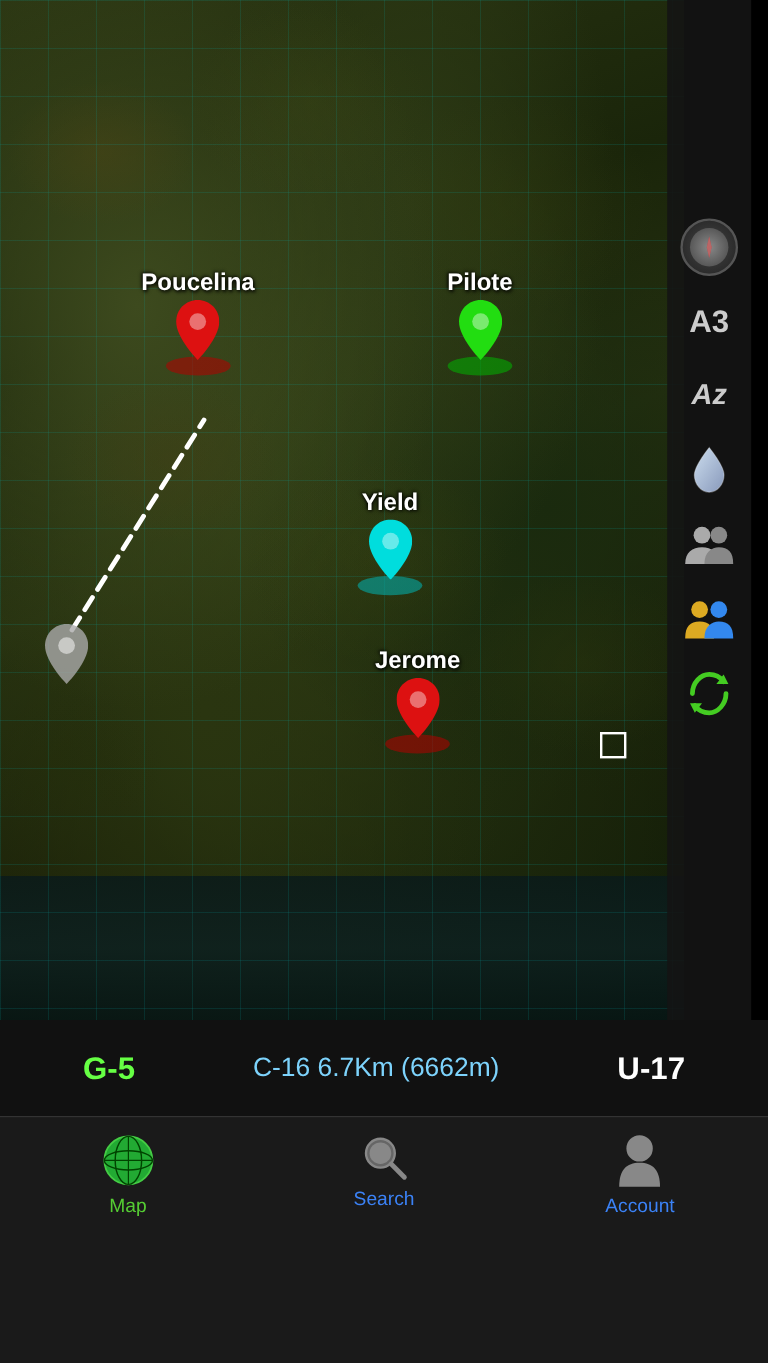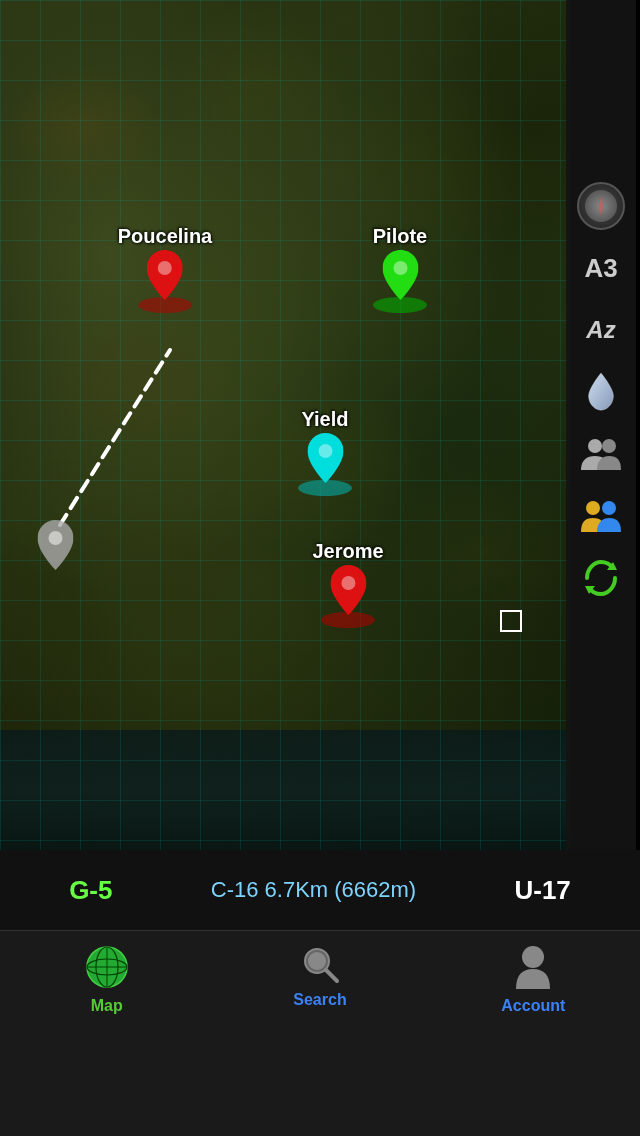--- a/index.html
+++ b/index.html
@@ -115,21 +115,21 @@
       width: 55px;
       height: 18px;
       border-radius: 50%;
       opacity: 0.6;
     }
 
     
     #sidebar {
       position: absolute;
       top: 0;
-      right: 4px;
+      right: 14px;
       width: 70px;
       height: 850px;
       background: rgba(20,20,20,0.9);
       display: flex;
       flex-direction: column;
       align-items: center;
       padding-top: 180px;
       gap: 10px;
     }
 
@@ -177,21 +177,20 @@
       top: 930px;
       left: 0;
       width: 640px;
       height: 206px;
       background: #1a1a1a;
       display: flex;
       align-items: flex-start;
       justify-content: space-around;
       padding-top: 12px;
       border-top: 1px solid #333;
-      font-weight: bold;
     }
 
     .tab-item {
       display: flex;
       flex-direction: column;
       align-items: center;
       gap: 6px;
       cursor: pointer;
       flex: 1;
     }

